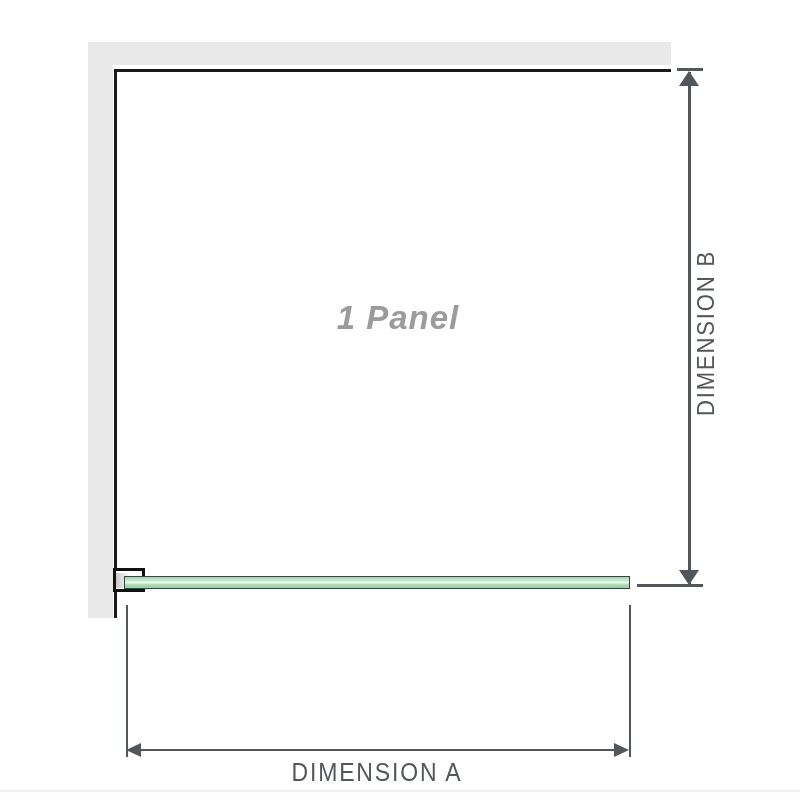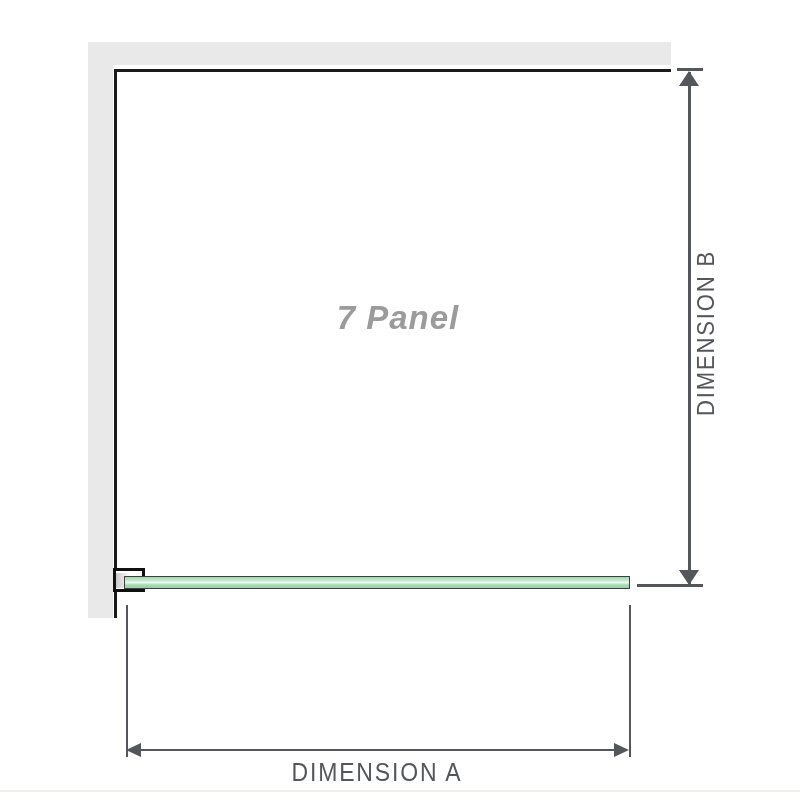--- a/index.html
+++ b/index.html
@@ -125,21 +125,21 @@
 <body>
 
 <div id="canvas">
 
   <div class="abs wall wall-top"></div>
   <div class="abs wall wall-left"></div>
 
   <div class="abs panel-edge panel-top-edge"></div>
   <div class="abs panel-edge panel-left-edge"></div>
 
-  <div class="abs panel-label">7 Panel</div>
+  <div class="abs panel-label">1 Panel</div>
 
   <div class="abs bracket"></div>
   <div class="abs bracket-shim"></div>
   <div class="abs glass-bar"></div>
 
   <div class="abs dim vdim-tick-top"></div>
   <div class="abs dim vdim-tick-bottom"></div>
   <div class="abs dim vdim-line"></div>
   <div class="abs arrow arrow-up"></div>
   <div class="abs arrow arrow-down"></div>

